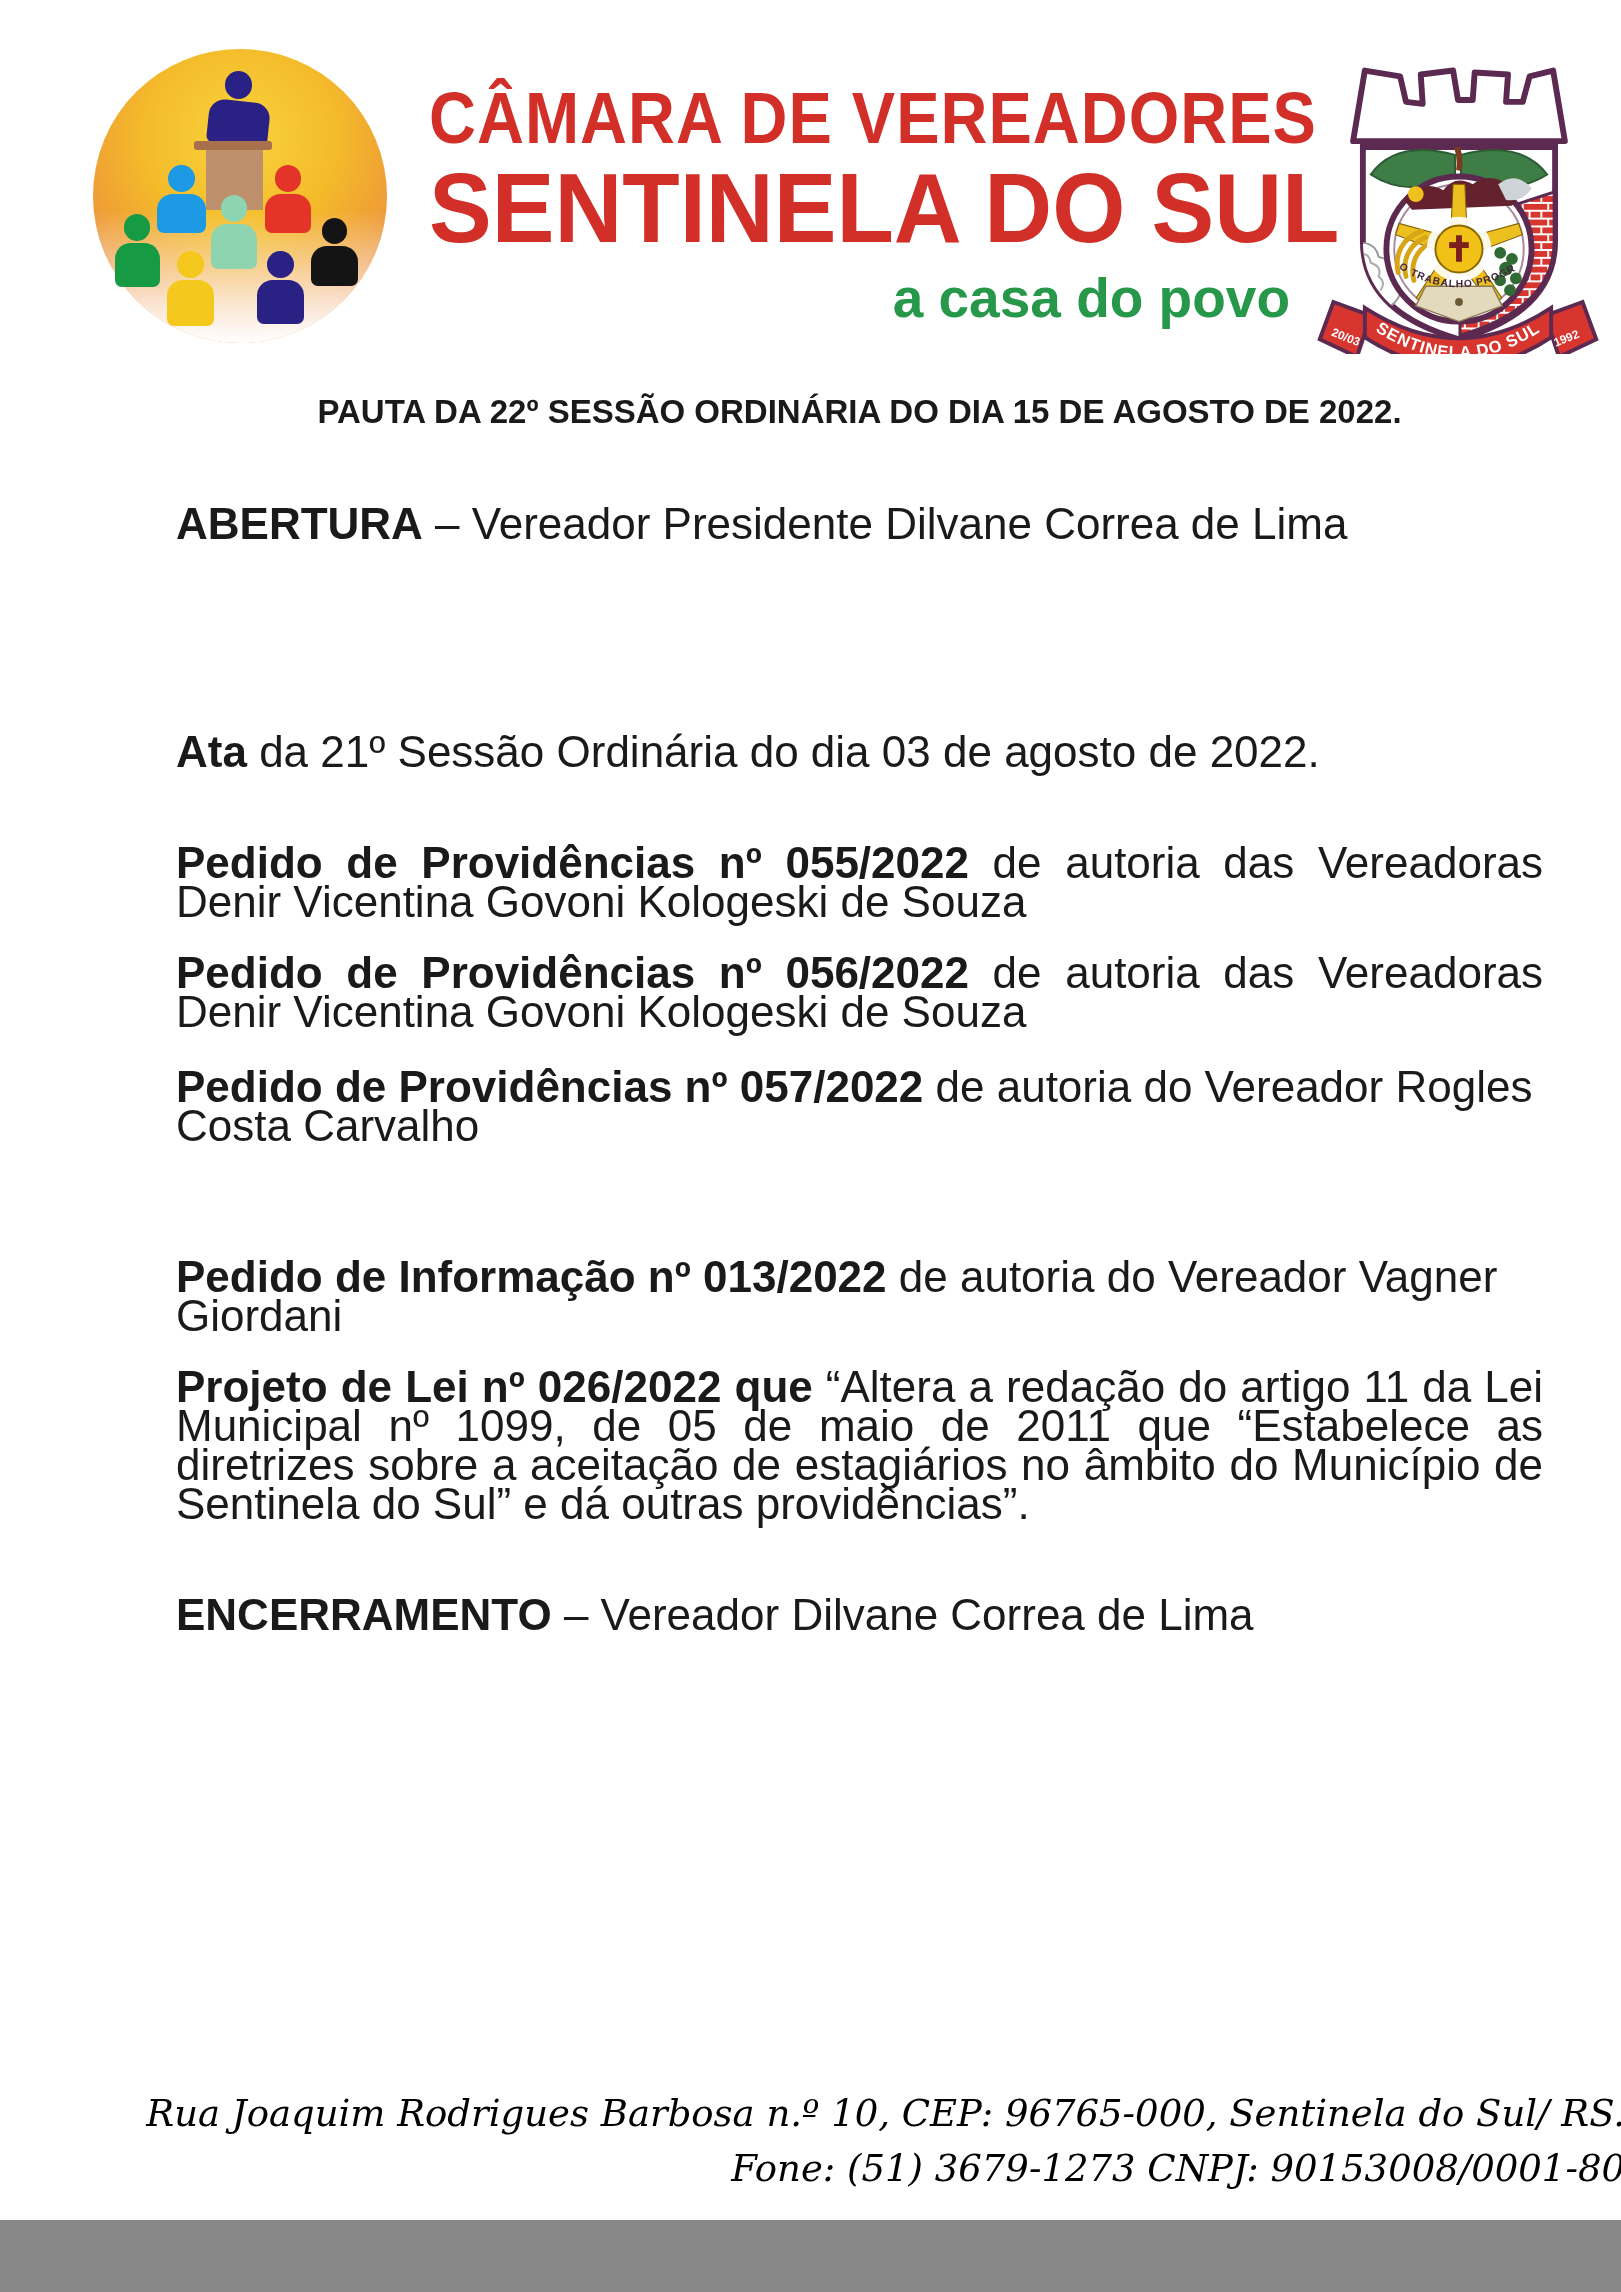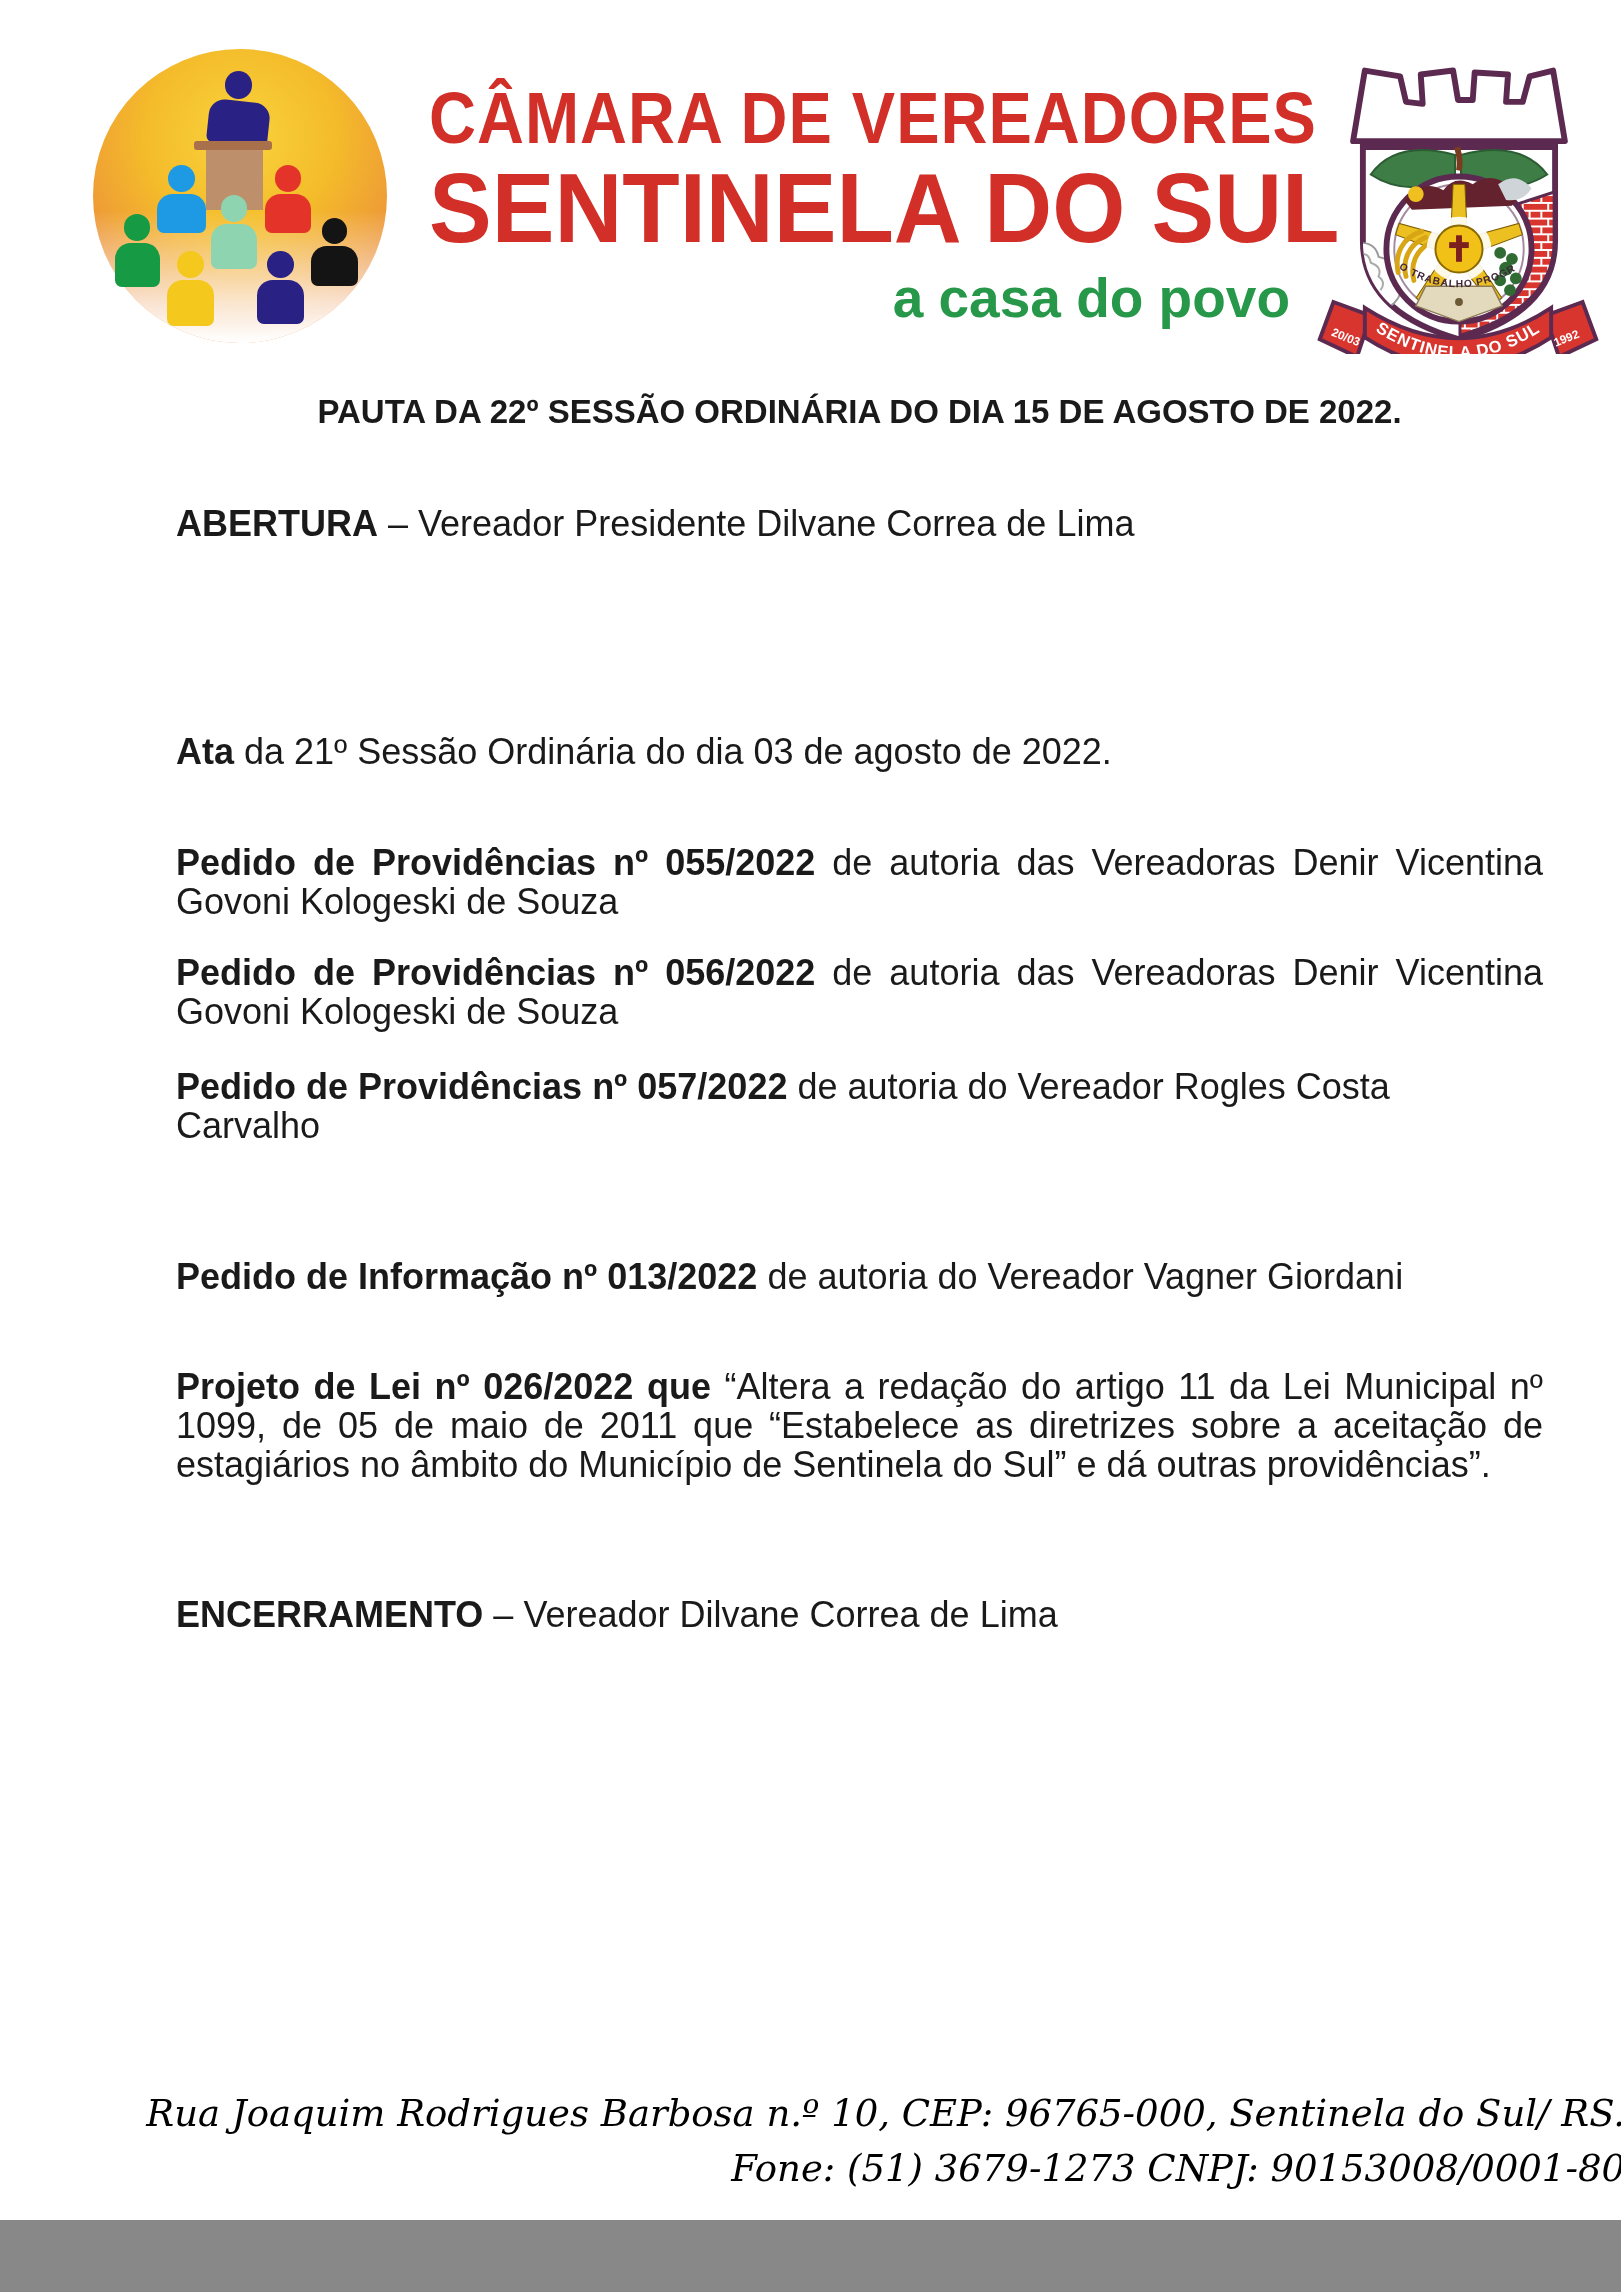--- a/index.html
+++ b/index.html
@@ -22,21 +22,21 @@
   .person .head{border-radius:50%;background:var(--c);}
   .person .torso{border-radius:15.7px 15.7px 6.9px 6.9px;background:var(--c);margin-top:2px;}
   .podium-top{position:absolute;background:#a9714b;border-radius:2.9px;}
   .podium-body{position:absolute;background:#bd8f6a;}
   .org{position:absolute;left:429px;top:78px;width:861px;}
   .org-line1{color:#d12f27;font-weight:bold;font-size:65px;line-height:71px;text-align:center;letter-spacing:1px;transform:scaleY(1.12);transform-origin:top center;white-space:nowrap;}
   .org-line2{color:#d12f27;font-weight:bold;font-size:94px;line-height:98px;text-align:center;letter-spacing:0;transform:scaleY(1.05);transform-origin:top center;white-space:nowrap;margin-top:7.8px;}
   .org-line3{color:#27984a;font-weight:bold;font-size:55px;line-height:59px;text-align:right;margin-top:14px;white-space:nowrap;}
   .crest{position:absolute;left:1306px;top:45px;}
   
-  .par{position:absolute;left:176px;width:1367px;font-size:36px;line-height:39px;}
+  .par{position:absolute;left:176px;width:1367px;font-size:44px;line-height:39px;}
   .just{text-align:justify;}
   .doc-title{text-align:center;font-weight:bold;font-size:33px;}
   .par b{font-weight:bold;}
   
   .footer{
     position:absolute;left:4px;top:2086px;width:100%;text-align:right;
     font-family:"DejaVu Serif",serif;font-style:italic;font-size:37px;line-height:55px;color:#000;
   }
 </style>
 </head>

